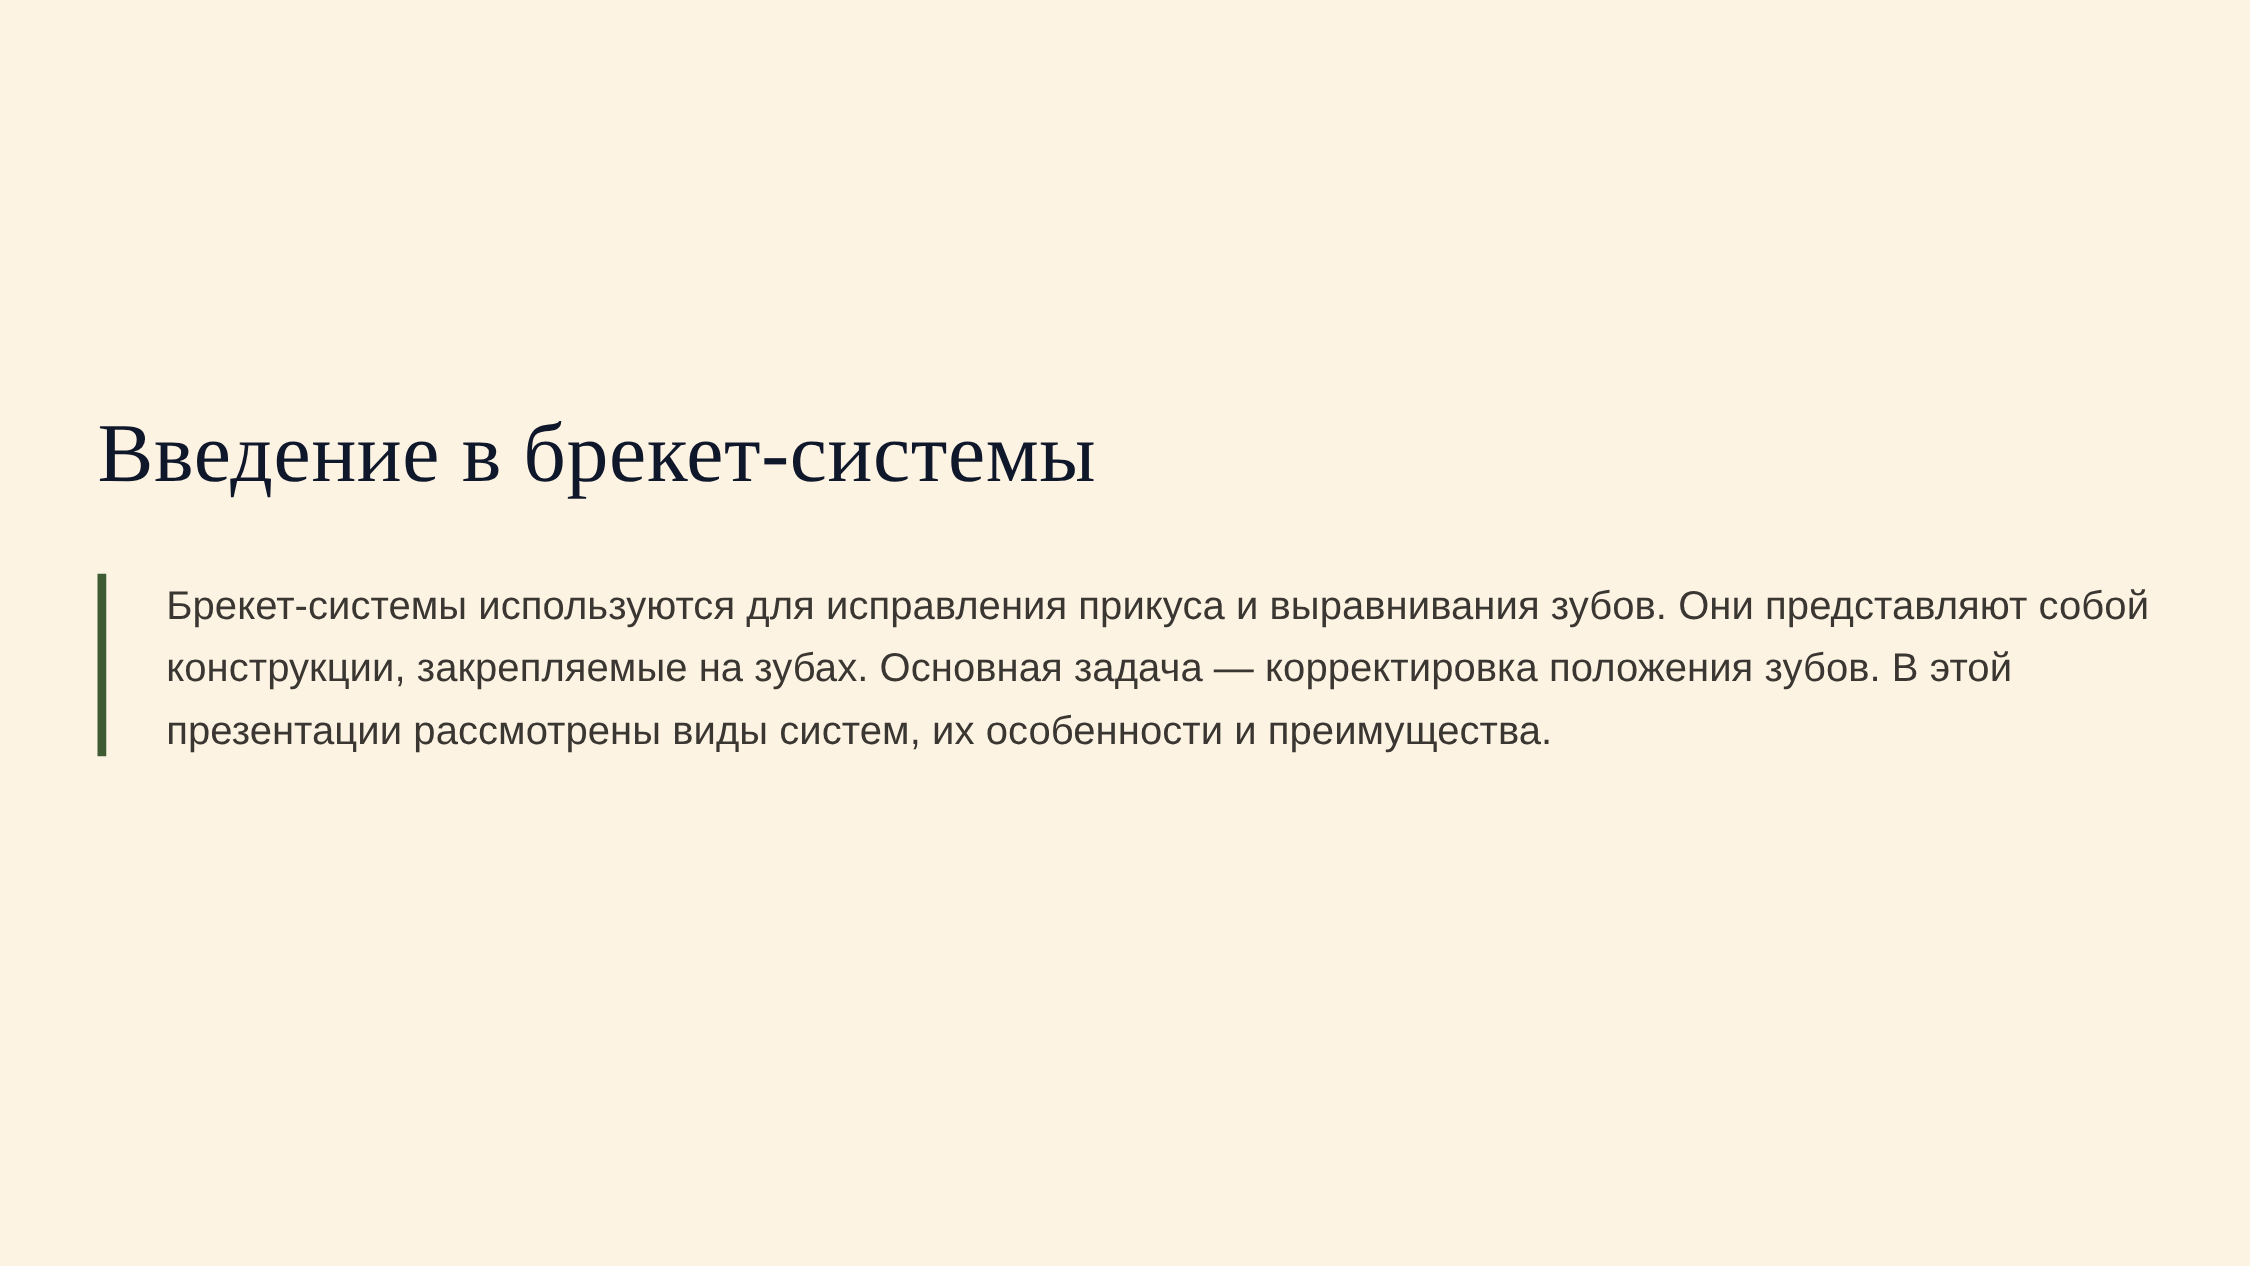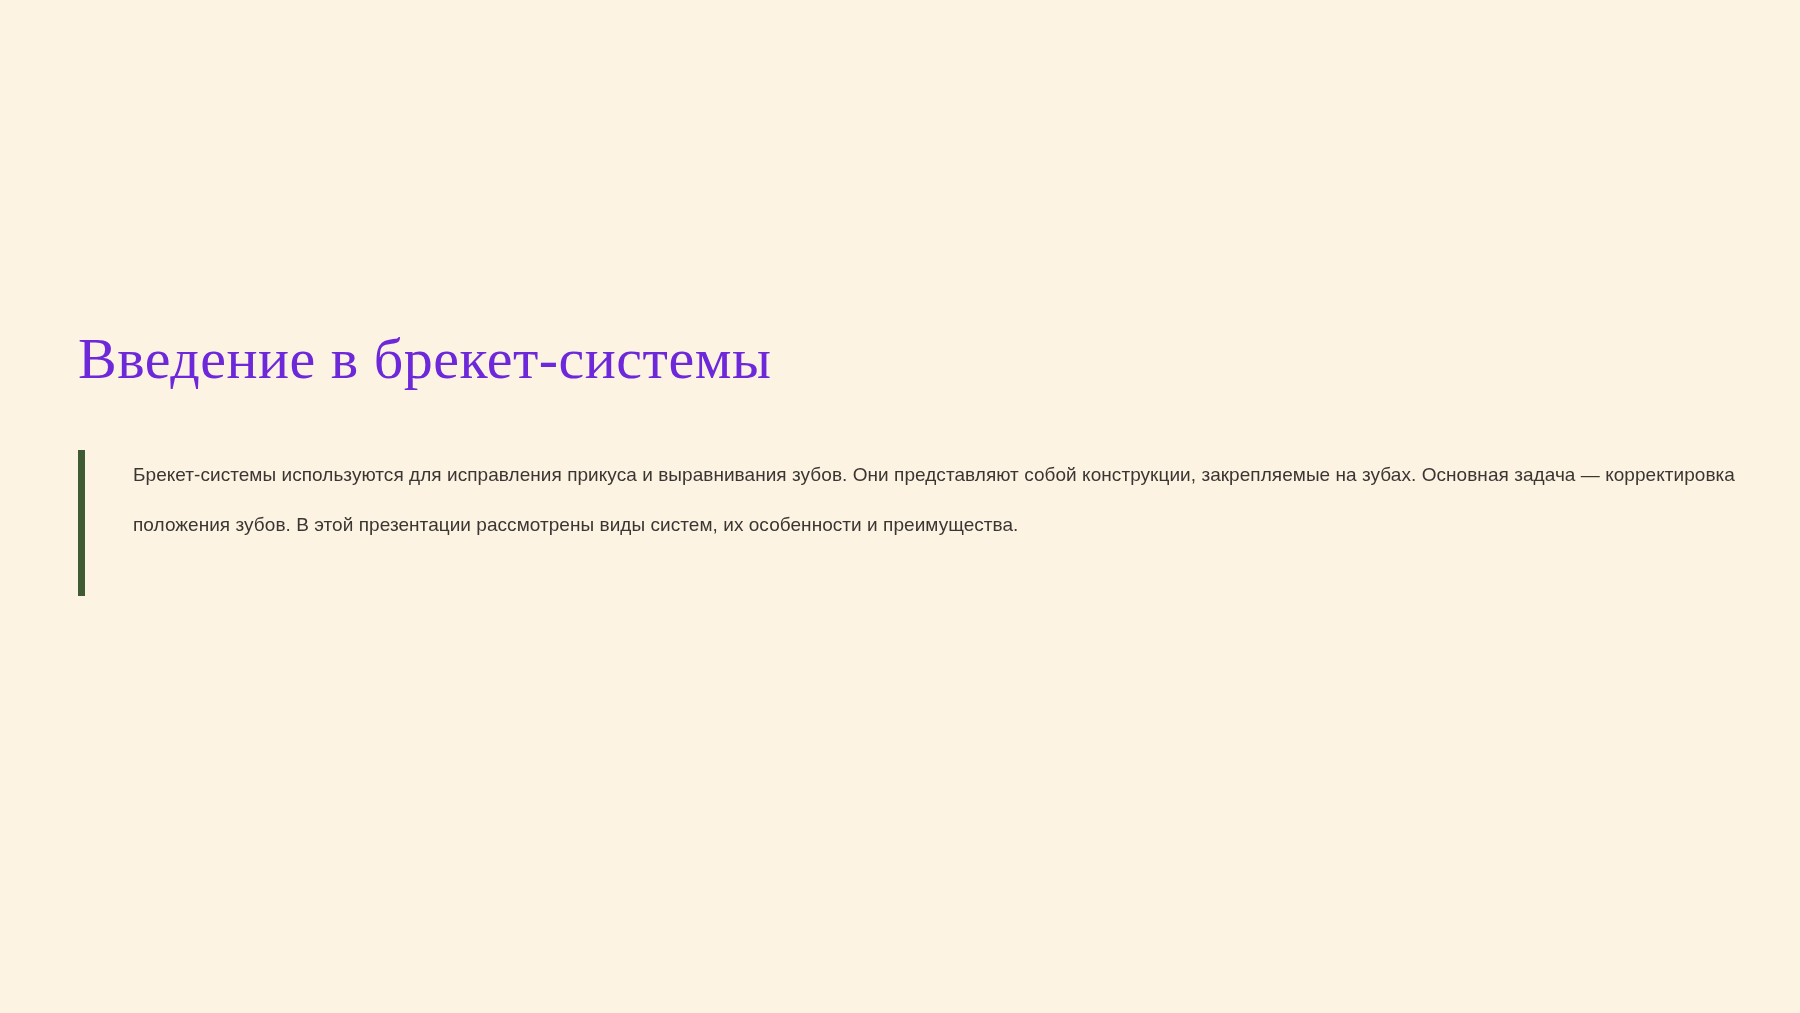--- a/index.html
+++ b/index.html
@@ -29,25 +29,25 @@
     position: absolute;
     left: 78px;
     top: 330px;
     width: 1662px;
   }
 
   .slide-title {
     margin: 0;
     padding: 0;
     font-family: "Liberation Serif", "DejaVu Serif", serif;
-    font-size: 58px;
+    font-size: 67px;
     font-weight: 400;
     line-height: 1.0;
     letter-spacing: 0.5px;
-    color: #6d28d9;
+    color: #0f172a;
     white-space: nowrap;
   }
 
   .body-block {
     position: relative;
     margin-top: 62px;
     padding-left: 55px;
     min-height: 146px;
   }
 
@@ -57,21 +57,21 @@
     top: 0;
     width: 7px;
     height: 146px;
     background: #3e5b34;
   }
 
   .body-text {
     margin: 0;
     padding: 0;
     font-family: "Liberation Sans", "DejaVu Sans", sans-serif;
-    font-size: 19px;
+    font-size: 32px;
     font-weight: 400;
     line-height: 50px;
     color: #3a3632;
     letter-spacing: 0.05px;
     max-width: 1607px;
     text-align: left;
   }
 </style>
 </head>
 <body>

